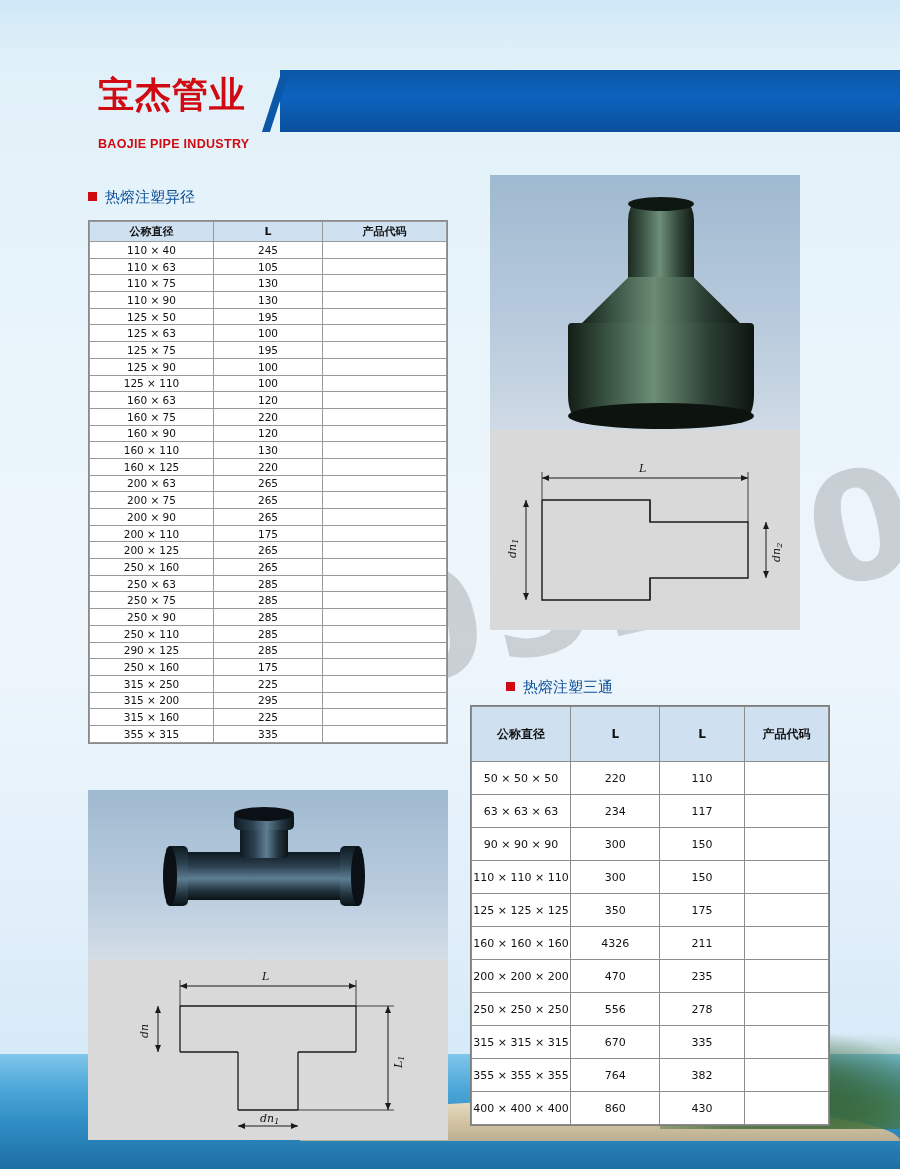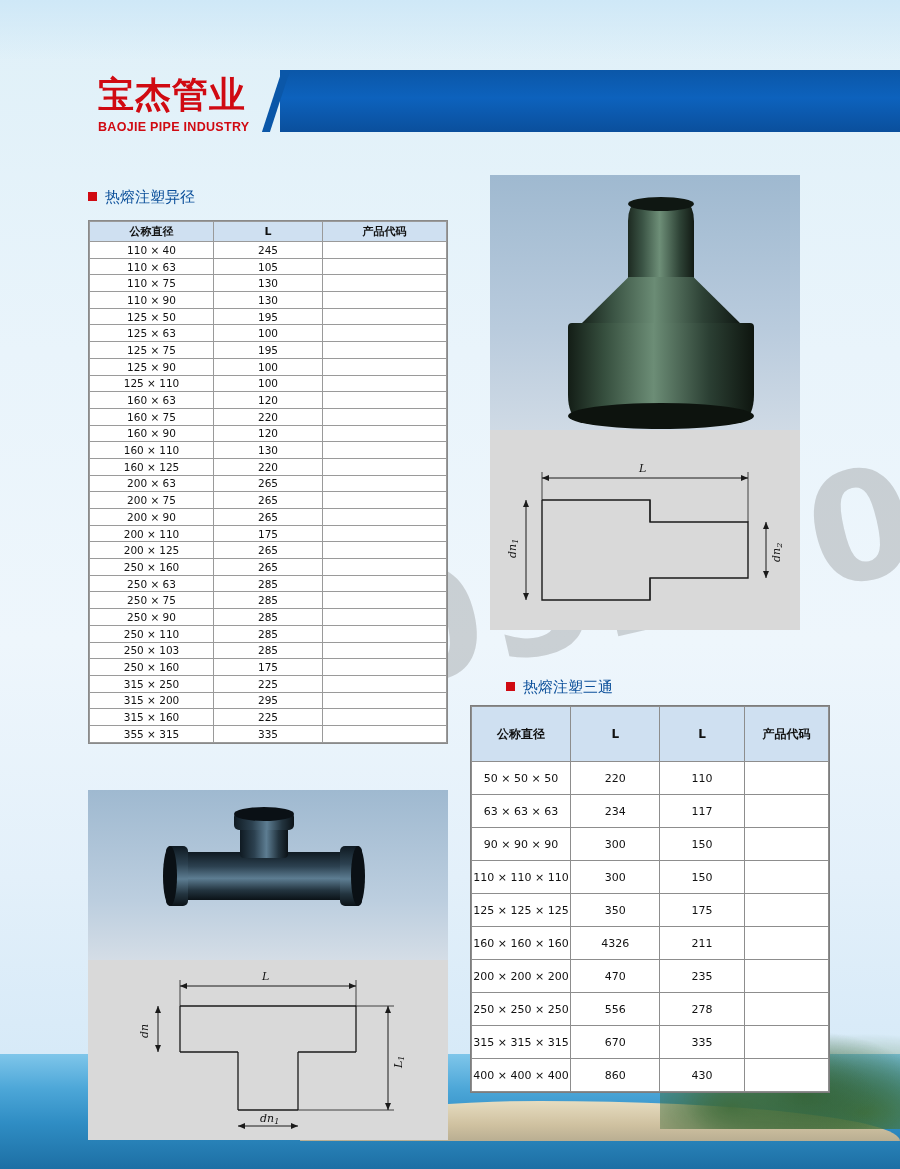--- a/index.html
+++ b/index.html
@@ -72,21 +72,21 @@
   .logo-cn {
     font-family: "DejaVu Sans", sans-serif;
     font-size: 36px;
     font-weight: bold;
     color: #d00a12;
     letter-spacing: 1px;
     line-height: 1.05;
     white-space: nowrap;
   }
   .logo-en {
-    margin-top: 6px;
+    margin-top: 23px;
     font-size: 12.5px;
     font-weight: bold;
     color: #d00a12;
     letter-spacing: .3px;
     white-space: nowrap;
   }
   .header-bar {
     position: absolute;
     left: 280px; top: 10px;
     width: 620px; height: 62px;
@@ -387,21 +387,21 @@
           <td>250 × 90</td>
           <td>285</td>
           <td></td>
         </tr>
         <tr>
           <td>250 × 110</td>
           <td>285</td>
           <td></td>
         </tr>
         <tr>
-          <td>250 × 103</td>
+          <td>290 × 125</td>
           <td>285</td>
           <td></td>
         </tr>
         <tr>
           <td>250 × 160</td>
           <td>175</td>
           <td></td>
         </tr>
         <tr>
           <td>315 × 250</td>
@@ -532,20 +532,26 @@
         <tr>
           <td>250 × 250 × 250</td>
           <td>556</td>
           <td>278</td>
           <td></td>
         </tr>
         <tr>
           <td>315 × 315 × 315</td>
           <td>670</td>
           <td>335</td>
+          <td></td>
+        </tr>
+        <tr>
+          <td>355 × 355 × 355</td>
+          <td>764</td>
+          <td>382</td>
           <td></td>
         </tr>
         <tr>
           <td>400 × 400 × 400</td>
           <td>860</td>
           <td>430</td>
           <td></td>
         </tr>
       </tbody>
   </table>

